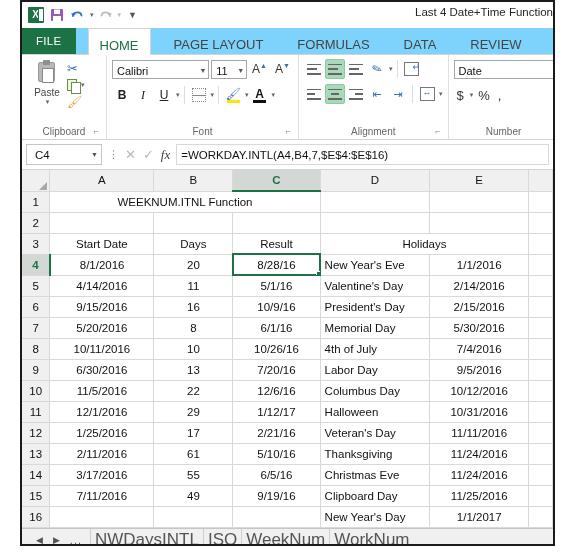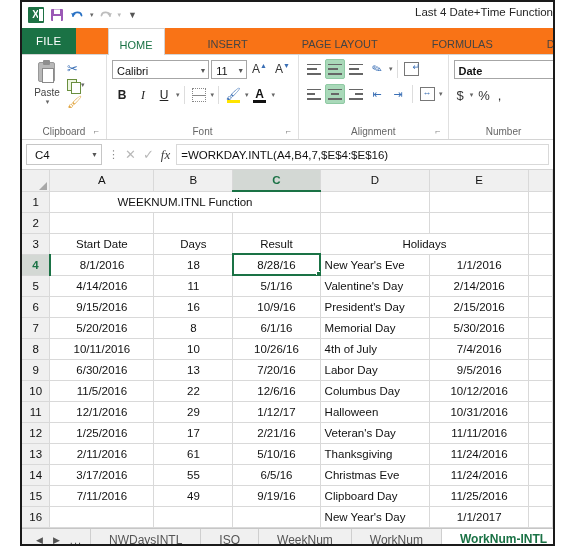--- a/index.html
+++ b/index.html
@@ -43,34 +43,34 @@
   .caret { font-size: 7px; color: #666; margin-left: 1px; }
   .caret.dim { color: #b9b9b9; }
   .title-text {
     position: absolute; right: 0; top: 4px;
     font-size: 11.5px; color: #262626;
     white-space: nowrap;
   }
 
   
   .tabbar {
-    height: 27px; background: #f97316;
+    height: 27px; background: #7dd3fc;
     display: flex; align-items: stretch;
     border-bottom: 1px solid #d4d4d4;
-    gap: 32px;
   }
   .tab-file {
     background: #1a7245; color: #fff;
     font-size: 11.5px; letter-spacing: .3px;
     padding: 0 14px; display: flex; align-items: center;
   }
   .tab {
-    font-size: 11px; color: #444;
+    font-size: 13px; color: #444;
     padding: 16px 11px; display: flex; align-items: center;
     white-space: nowrap;
+    margin-left: 12px;
   }
   .tab.active {
     color: #1a7245; background: #fff;
     border: 1px solid #d4d4d4; border-bottom: 1px solid #fff;
     margin-bottom: -1px;
   }
 
   
   .ribbon {
     height: 85px; background: #fff;
@@ -298,21 +298,21 @@
     height: 24px; background: #f0f0f0;
     border-top: 1px solid #c6c6c6;
     display: flex; align-items: stretch;
     padding-left: 4px;
   }
   .navbtns { display: flex; align-items: center; gap: 10px; padding: 0 8px 0 10px; }
   .navbtn { font-size: 9px; color: #555; }
   .navdots { font-size: 11px; color: #555; letter-spacing: 1px; }
   .stab {
     display: flex; align-items: center;
-    padding: 0 18px; font-size: 12px; color: #555;
+    padding: 0 4px; font-size: 17px; color: #555;
     border-left: 1px solid #cfcfcf;
     white-space: nowrap;
   }
   .stab.active {
     background: #fff; color: #1a7245; font-weight: bold;
     border-bottom: 2px solid #1a7245;
     border-left: 1px solid #cfcfcf;
     border-right: 1px solid #cfcfcf;
   }
 </style>
@@ -352,21 +352,20 @@
       <div class="qat-btn">
         <span style="font-size:9px;color:#555;">▼</span>
       </div>
     </div>
     <div class="title-text">Last 4 Date+Time Function</div>
   </div>
 
   <div class="tabbar">
     <div class="tab-file">FILE</div>
     <div class="tab active">HOME</div>
-    <div class="tab">INSERT</div>
     <div class="tab">PAGE LAYOUT</div>
     <div class="tab">FORMULAS</div>
     <div class="tab">DATA</div>
     <div class="tab">REVIEW</div>
     <div class="tab">VIE</div>
   </div>
 
   <div class="ribbon">
 
     <div class="rgroup">
@@ -510,21 +509,21 @@
       </div>
       <div class="rgroup-label">
         <span>Alignment</span>
         <span class="dlg">⌐</span>
       </div>
     </div>
 
     <div class="rgroup numgrp" style="border-right:none;">
       <div class="rgroup-body" style="flex-direction:column;">
         <div class="num-row1">
-          <div class="combo" style="width:100px;font-weight:bold;">
+          <div class="combo" style="width:100px;">
             <span>Date</span>
           </div>
         </div>
         <div class="num-row2">
           <span class="nbtn">$</span>
           <span class="caret">▾</span>
           <span class="nbtn">%</span>
           <span class="nbtn">,</span>
         </div>
       </div>
@@ -593,21 +592,21 @@
           <td class="rowhead">3</td>
           <td class="c-center c-bold">Start Date</td>
           <td class="c-center c-bold">Days</td>
           <td class="c-center c-bold">Result</td>
           <td class="c-center c-bold" colspan="2">Holidays</td>
           <td></td>
         </tr>
         <tr>
           <td class="rowhead sel">4</td>
           <td class="c-center">8/1/2016</td>
-          <td class="c-center">18</td>
+          <td class="c-center">20</td>
           <td class="c-center selected">8/28/16</td>
           <td class="c-left">New Year's Eve</td>
           <td class="c-center">1/1/2016</td>
           <td></td>
         </tr>
         <tr>
           <td class="rowhead">5</td>
           <td class="c-center">4/14/2016</td>
           <td class="c-center">11</td>
           <td class="c-center">5/1/16</td>
@@ -721,16 +720,15 @@
   <div class="sheetbar">
     <div class="navbtns">
       <span class="navbtn">◀</span>
       <span class="navbtn">▶</span>
       <span class="navdots">...</span>
     </div>
     <div class="stab">NWDaysINTL</div>
     <div class="stab">ISO</div>
     <div class="stab">WeekNum</div>
     <div class="stab">WorkNum</div>
-    <div class="stab active">WorkNum-INTL</div>
   </div>
 
 </div>
 
 </body></html>

